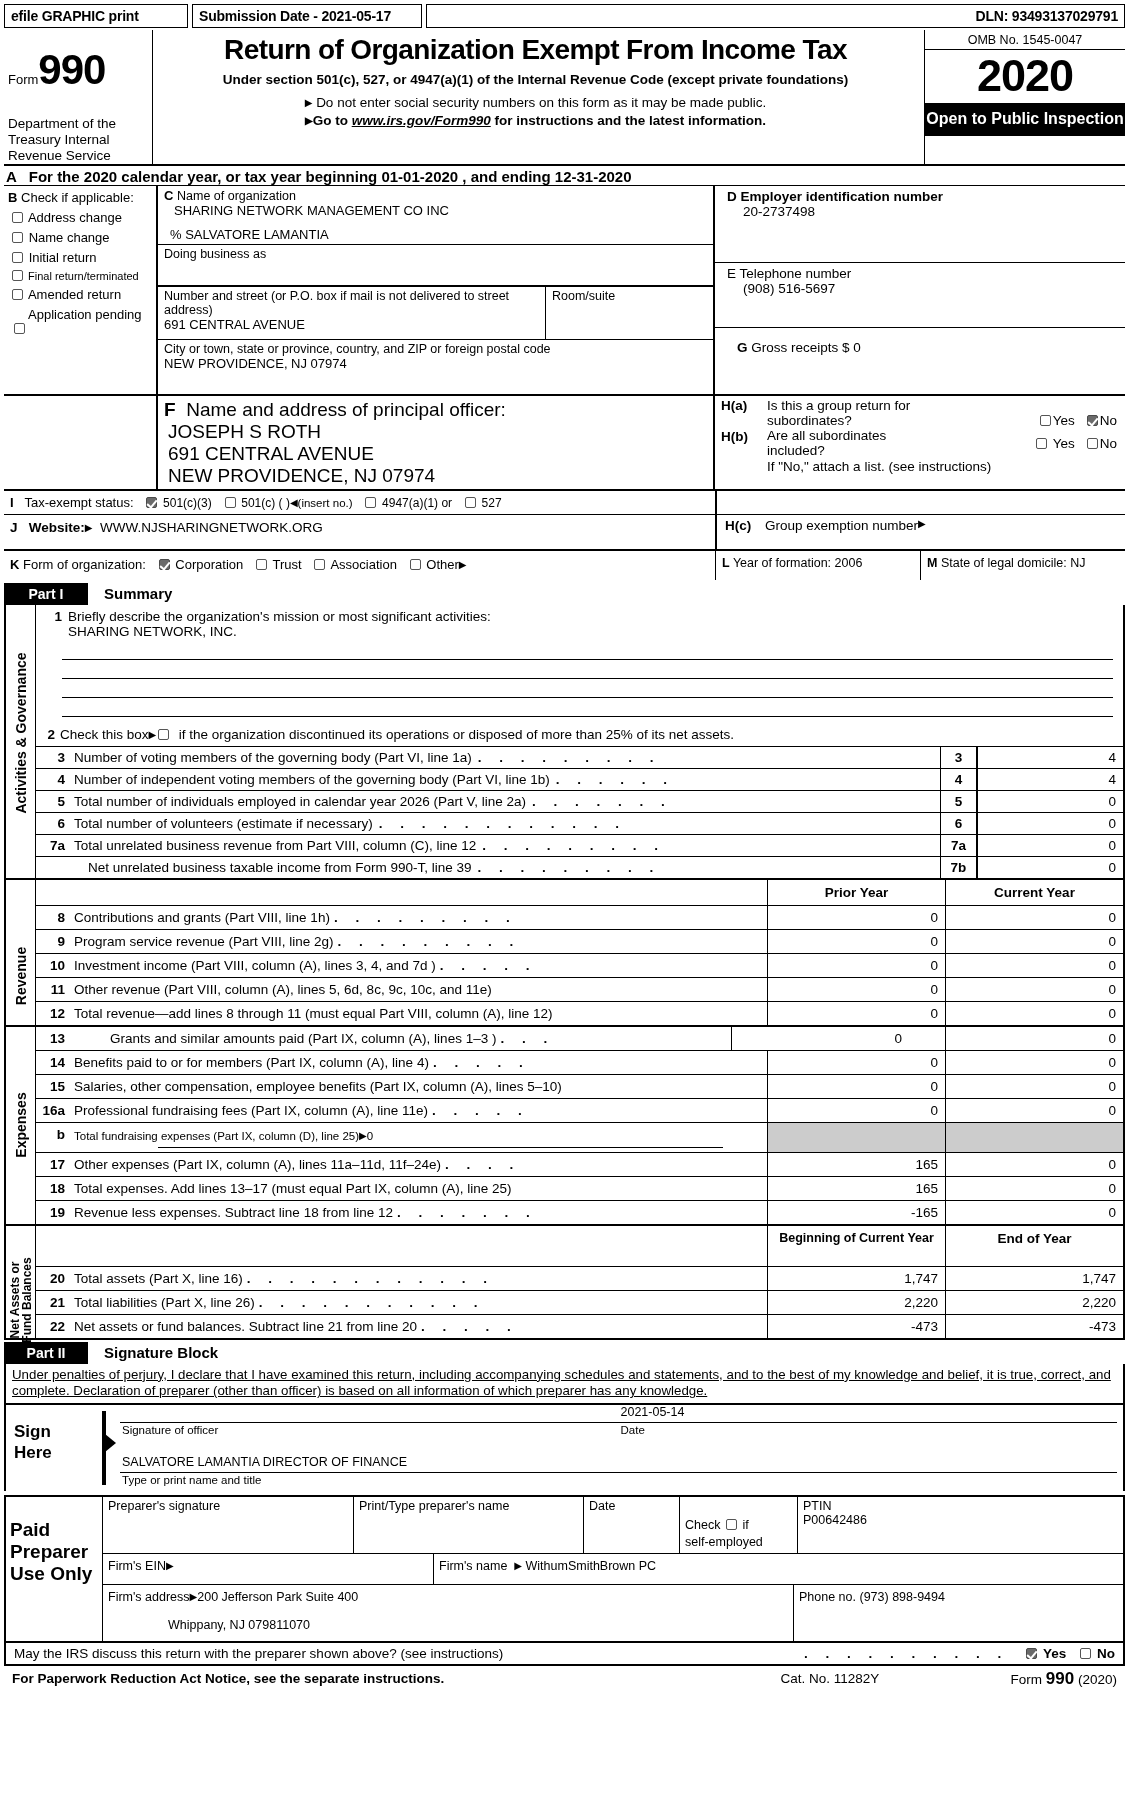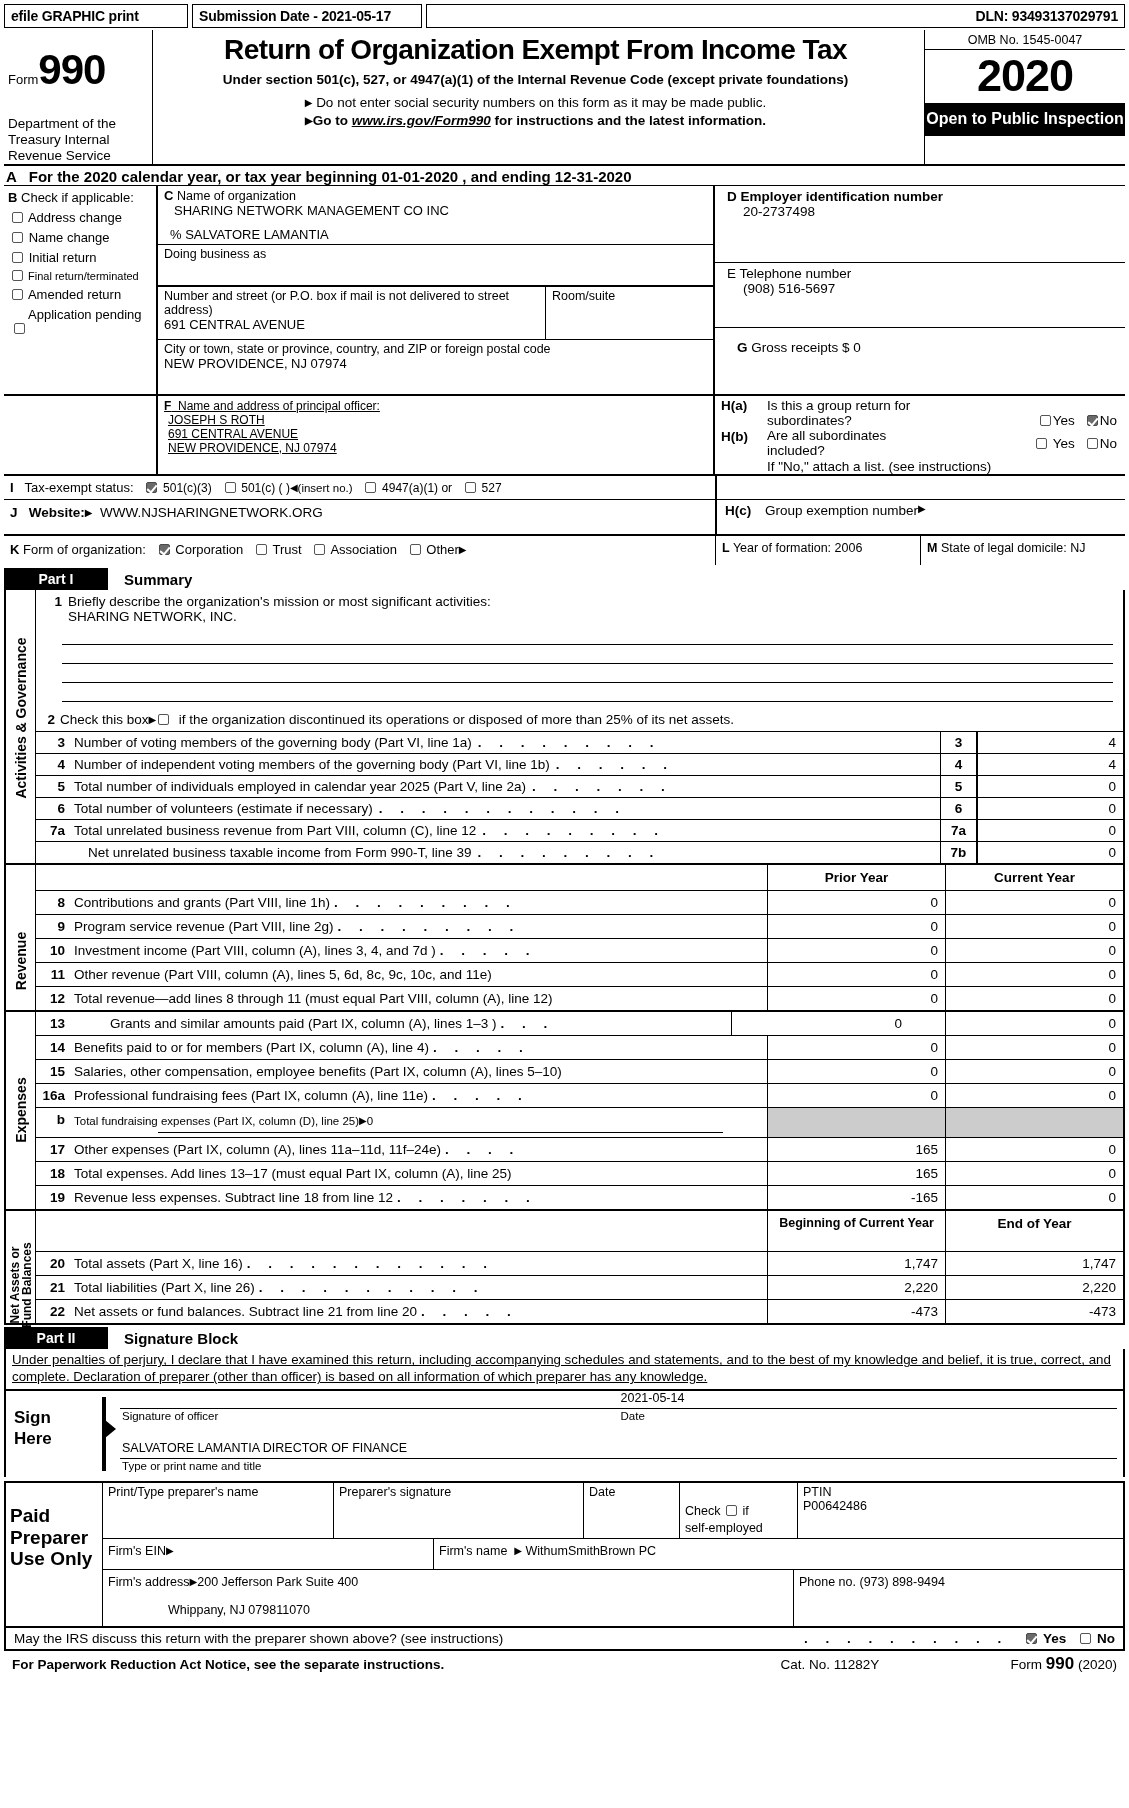--- a/index.html
+++ b/index.html
@@ -95,21 +95,21 @@
   .rowJ { display:flex; border-top:1.5px solid #000; }
   .rowJ .l { flex:1; padding:5px 6px 14px 6px; font-size:13.5px;}
   .rowJ .r { width:410px; border-left:2.5px solid #000; padding:3px 8px 14px 8px; font-size:13.5px; display:flex;}
   .rowK { display:flex; border-top:2.5px solid #000; }
   .rowK .l { flex:1; padding:6px 6px 8px 6px; font-size:13px;}
   .rowK .m { width:205px; border-left:1.6px solid #000; padding:5px 6px; font-size:12.5px;}
   .rowK .r { width:205px; border-left:1.6px solid #000; padding:5px 6px; font-size:12.5px;}
 
   
   .partbar { display:flex; margin:0 4px; background:#000; color:#fff; height:22px; align-items:center;}
-  .partbar .pn { width:104px; text-align:center; font-size:14px; font-weight:bold;}
+  .partbar .pn { width:84px; text-align:center; font-size:14px; font-weight:bold;}
   .partbar .pt { flex:1; background:#fff; color:#000; height:22px; display:flex; align-items:center;
                  padding-left:16px; font-size:15px; font-weight:bold;}
 
   
   .sumbody { display:flex; margin:0 4px; border-left:2.5px solid #000; border-right:2.5px solid #000;
              border-bottom:2.5px solid #000;}
   .vcol { width:30px; border-right:1.4px solid #000; position:relative; }
   .vlabel { position:absolute; left:50%; transform:translateX(-50%) rotate(-90deg); transform-origin:center;
             white-space:nowrap; font-weight:bold; font-size:14px; }
   .scontent { flex:1; }
@@ -295,21 +295,21 @@
         <div class="hr1"></div>
         <div class="dbox" style="min-height:40px;padding-top:12px;padding-left:22px;">
           <span class="b">G</span>
           <span>Gross receipts $ 0</span>
         </div>
       </div>
     </div>
 
     <div class="hrow" style="border-top:2.5px solid #000;">
       <div style="width:152px;"></div>
-      <div class="fill" style="border-left:2.5px solid #000;border-right:2.5px solid #000;padding:3px 18px 2px 6px;font-size:12px;text-decoration:underline;">
+      <div class="fill" style="border-left:2.5px solid #000;border-right:2.5px solid #000;padding:3px 18px 2px 6px;font-size:19px;">
         <div><span class="b">F</span>
           &nbsp;<span>Name and address of principal officer:</span></div>
         <div style="padding-left:4px">JOSEPH S ROTH</div>
         <div style="padding-left:4px">691 CENTRAL AVENUE</div>
         <div style="padding-left:4px">NEW PROVIDENCE, NJ  07974</div>
       </div>
       <div style="width:410px;font-size:13.5px;padding:2px 8px 0 6px;">
         <div style="display:flex;">
           <div style="width:46px;font-weight:bold;">H(a)</div>
           <div style="flex:1;">
@@ -431,21 +431,21 @@
             <div class="vv">4</div>
           </div>
           <div class="iline">
             <div class="no">4</div>
             <div class="tx"><span>Number of independent voting members of the governing body (Part VI, line 1b)</span><span class="dots">. . . . . .</span></div>
             <div class="bx">4</div>
             <div class="vv">4</div>
           </div>
           <div class="iline">
             <div class="no">5</div>
-            <div class="tx"><span>Total number of individuals employed in calendar year 2025 (Part V, line 2a)</span><span class="dots">. . . . . . .</span></div>
+            <div class="tx"><span>Total number of individuals employed in calendar year 2026 (Part V, line 2a)</span><span class="dots">. . . . . . .</span></div>
             <div class="bx">5</div>
             <div class="vv">0</div>
           </div>
           <div class="iline">
             <div class="no">6</div>
             <div class="tx"><span>Total number of volunteers (estimate if necessary)</span><span class="dots">. . . . . . . . . . . .</span></div>
             <div class="bx">6</div>
             <div class="vv">0</div>
           </div>
           <div class="iline">
@@ -629,26 +629,26 @@
           <div class="cap">Type or print name and title</div>
         </div>
       </div>
     </div>
   </div>
 
   <div class="prep" style="margin-top:4px;">
     <div class="prepleft">Paid<br>Preparer<br>Use Only</div>
     <div class="prepgrid">
       <div class="prow">
+        <div class="pc p2">
+          <div>Preparer's signature</div>
+          <div>&nbsp;</div>
+        </div>
         <div class="pc p1">
           <div>Print/Type preparer's name</div>
-          <div>&nbsp;</div>
-        </div>
-        <div class="pc p2">
-          <div>Preparer's signature</div>
           <div>&nbsp;</div>
         </div>
         <div class="pc p3">
           <div>Date</div>
           <div>&nbsp;</div>
         </div>
         <div class="pc p4" style="padding-top:20px;line-height:1.35;">
           Check <span class="cb"></span> if<br>self-employed
         </div>
         <div class="pc p5">

